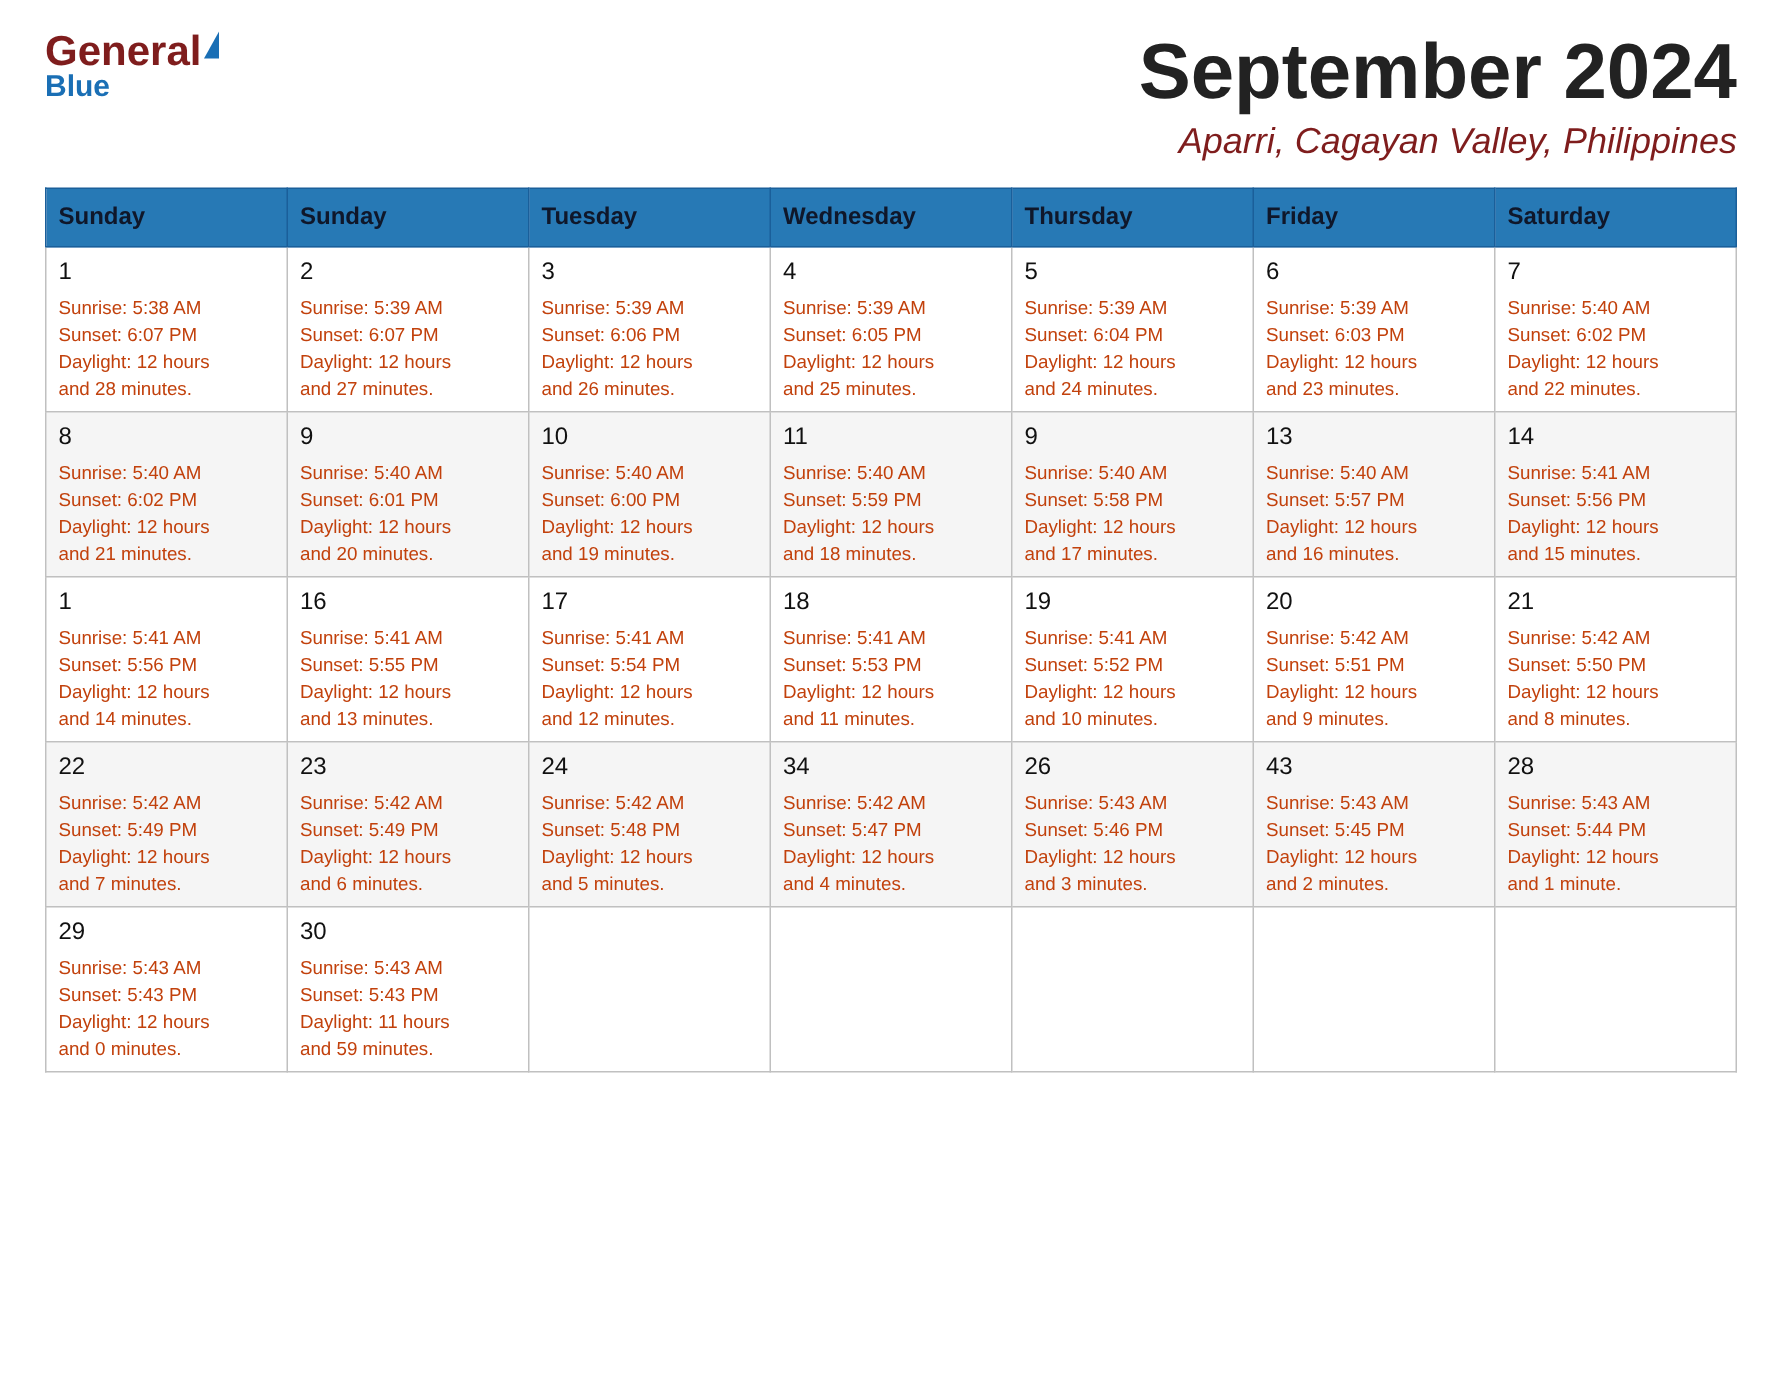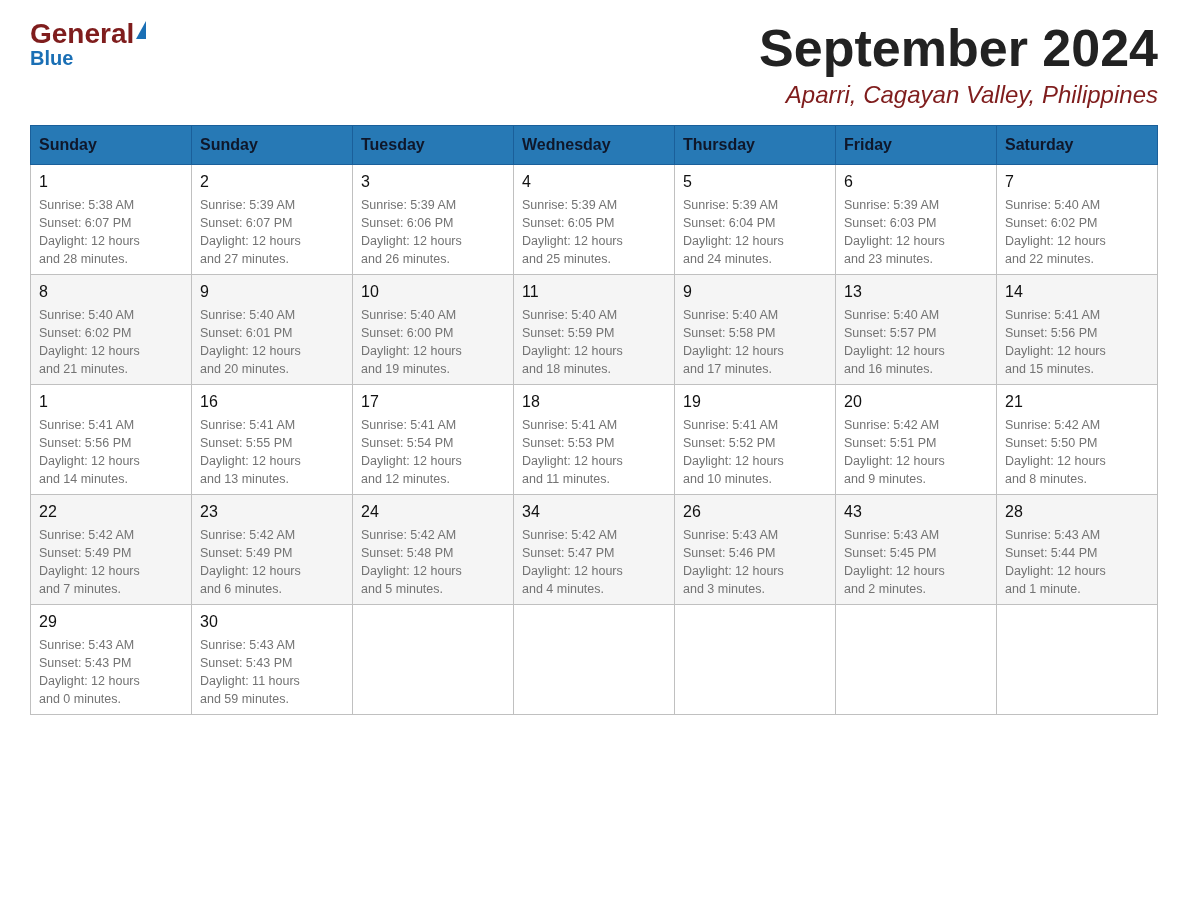--- a/index.html
+++ b/index.html
@@ -91,21 +91,21 @@
     }
     .day-num {
       font-size: 16px;
       font-weight: normal;
       color: #111;
       display: block;
       margin-bottom: 2px;
     }
     .day-info {
       font-size: 12.5px;
-      color: #737373;
+      color: #c2410c;
       line-height: 1.45;
     }
     .empty-cell {
       background: #fff !important;
     }
   </style>
 </head>
 <body>
 
 <div class="header">

